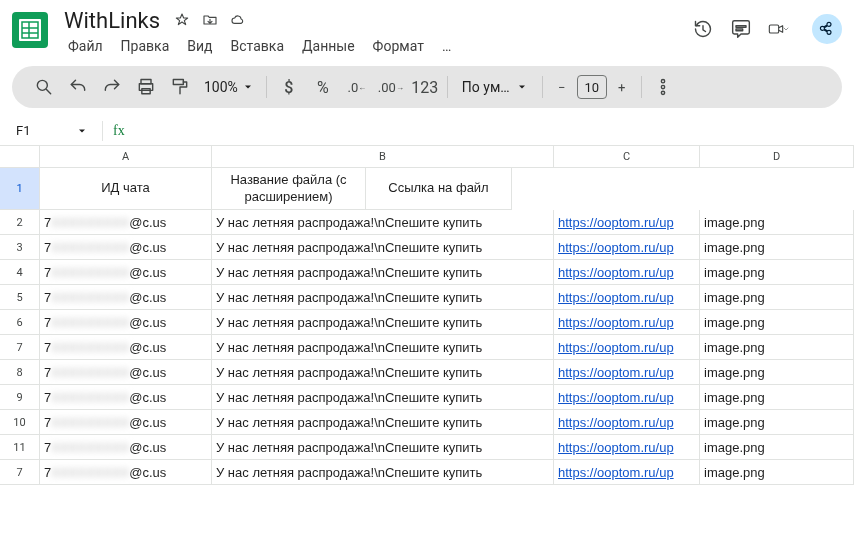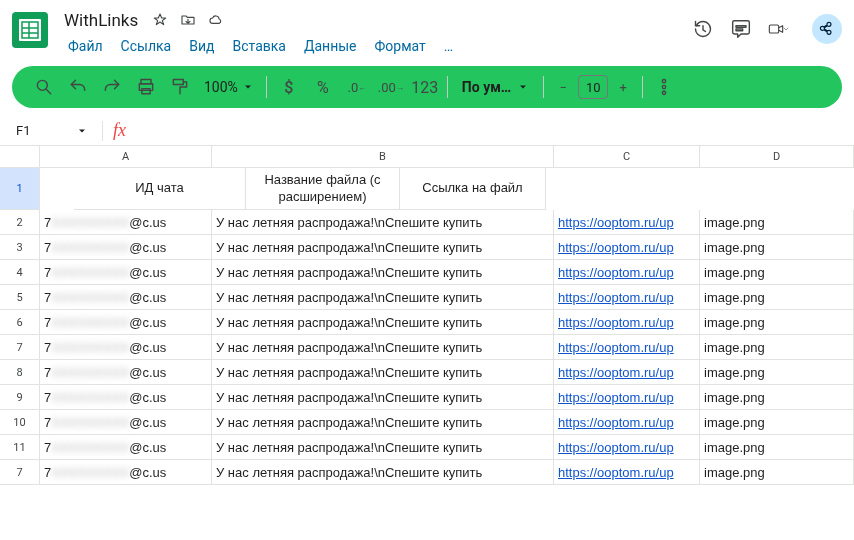--- a/index.html
+++ b/index.html
@@ -4,55 +4,55 @@
 <style>
   * { box-sizing: border-box; margin: 0; padding: 0; }
   body { font-family: "Google Sans", Roboto, Arial, sans-serif; font-size: 13px; color: #1f1f1f; background: #fff; width: 854px; height: 540px; overflow: hidden; }
   
   .header { display: flex; align-items: flex-start; padding: 8px 12px 4px 12px; gap: 12px; }
   .logo { width: 36px; height: 36px; background: #0f9d58; border-radius: 4px; display: flex; align-items: center; justify-content: center; flex-shrink: 0; margin-top: 4px; position: relative; }
   .logo::before { content:""; position:absolute; width:22px; height:22px; background:#fff; border-radius:1px; }
   .logo svg { position: relative; z-index: 1; }
   .title-area { flex: 1; }
   .title-row { display: flex; align-items: center; gap: 10px; height: 24px; }
-  .doc-title { font-size: 17px; font-weight: 400; color: #1f1f1f; padding: 0 4px; }
+  .doc-title { font-size: 22px; font-weight: 400; color: #1f1f1f; padding: 0 4px; }
   .title-icon { width: 18px; height: 18px; color: #444746; fill: none; stroke: currentColor; stroke-width: 1.8; display: flex; align-items:center; }
   .menu-bar { display: flex; gap: 2px; margin-top: 2px; }
-  .menu-item { padding: 4px 8px; font-size: 14px; color: #0369a1; cursor: pointer; border-radius: 4px; }
+  .menu-item { padding: 4px 8px; font-size: 14px; color: #404040; cursor: pointer; border-radius: 4px; }
   .header-actions { display: flex; align-items: center; gap: 16px; margin-top: 6px; }
   .header-icon { width: 22px; height: 22px; color: #444746; display:flex; align-items:center; justify-content:center; }
   .share-btn { width: 30px; height: 30px; border-radius: 50%; background: #c2e7ff; display: flex; align-items: center; justify-content: center; color: #001d35; margin-left:6px; }
   
-  .toolbar { display: flex; align-items: center; padding: 6px 16px; gap: 2px; background: #22c55e; border-radius: 24px; margin: 4px 12px 8px 12px; height: 42px;}
+  .toolbar { display: flex; align-items: center; padding: 6px 16px; gap: 2px; background: #e5e5e5; border-radius: 24px; margin: 4px 12px 8px 12px; height: 42px;}
   .tb-btn { width: 32px; height: 30px; display: flex; align-items: center; justify-content: center; color: #444746; cursor: pointer; border-radius: 4px; }
   .tb-sep { width: 1px; height: 22px; background: #c7c7c7; margin: 0 4px; }
   .tb-zoom { display: flex; align-items: center; gap: 4px; padding: 0 6px; font-size: 14px; color: #1f1f1f; }
-  .tb-font { display: flex; align-items: center; gap: 6px; padding: 0 8px; font-size: 14px; max-width:90px;font-weight:bold; }
+  .tb-font { display: flex; align-items: center; gap: 6px; padding: 0 8px; font-size: 14px; max-width:90px; }
   .tb-fontsize { display: flex; align-items: center; gap: 2px; }
   .fontsize-box { width: 30px; height: 24px; border: 1px solid #747775; border-radius: 4px; text-align: center; font-size: 13px; display:flex; align-items:center; justify-content:center; }
   .tb-more { width: 30px; height: 30px; display:flex; align-items:center; justify-content:center; color:#444746; }
   
   .namebox-row { display: flex; align-items: center; border-bottom: 1px solid #e1e3e1; height: 30px; padding-left: 8px; }
   .namebox { width: 88px; display: flex; align-items: center; justify-content: space-between; padding: 0 8px; font-size: 13px; color:#1f1f1f; }
   .fx-sep { width: 1px; height: 20px; background: #e1e3e1; margin: 0 10px 0 6px; }
-  .fx-icon { color: #ef4444; font-style: italic; font-family: serif; font-size: 18px; }
+  .fx-icon { color: #15803d; font-family: serif; font-size: 14px; }
   
   .sheet { display: flex; }
   .rownums { display: flex; flex-direction: column; width: 40px; }
   .grid { flex: 1; }
   .colheads { display: flex; }
   .colhead, .rownum, .corner { background: #fff; color: #444746; font-size: 11px; display: flex; align-items: center; justify-content: center; border-right: 1px solid #e1e3e1; border-bottom: 1px solid #e1e3e1; }
   .colhead { height: 22px; }
   .rownum { height: 25px; }
   .corner { width: 40px; height: 22px; }
   .selected-rownum { background: #d3e3fd; color:#0b57d0; }
 
   .rows { }
   .row { display: flex; height: 25px; }
-  .row.header-row { height: 42px; margin-left: 34px; }
+  .row.header-row { height: 42px; }
   .cell { border-right: 1px solid #e1e3e1; border-bottom: 1px solid #e1e3e1; font-size: 13px; color: #1f1f1f; display: flex; align-items: center; padding: 0 4px; overflow: hidden; white-space: nowrap; font-family: Arial, sans-serif;}
   .row.header-row .cell { justify-content: center; text-align: center; white-space: normal; line-height:1.3; }
   .link-cell { color: #1155cc; text-decoration: underline; }
   .blurred { filter: blur(3px); color: #bbb; }
   .col-a { width: 172px; } .col-b { width: 342px; } .col-c { width: 146px; } .col-d { width: 154px; }
 
   svg.ic { width: 20px; height: 20px; stroke: currentColor; fill: none; stroke-width: 1.7; stroke-linecap: round; stroke-linejoin: round; }
   svg.ic-sm { width: 16px; height: 16px; }
 </style>
 </head>
@@ -82,21 +82,21 @@
           </svg>
         </span>
       <span class="title-icon">
           <svg class="ic ic-sm" viewBox="0 0 24 24">
             <path d="M7 17a4 4 0 010-8 5 5 0 019.6 1.5A3.5 3.5 0 0117 17H7z"></path>
           </svg>
         </span>
     </div>
     <div class="menu-bar" id="menu-bar">
         <span class="menu-item">Файл</span>
-        <span class="menu-item">Ссылка</span>
+        <span class="menu-item">Правка</span>
         <span class="menu-item">Вид</span>
         <span class="menu-item">Вставка</span>
         <span class="menu-item">Данные</span>
         <span class="menu-item">Формат</span>
         <span class="menu-item">…</span>
       </div>
   </div>
   <div class="header-actions">
     <span class="header-icon">
         <svg class="ic" viewBox="0 0 24 24">

